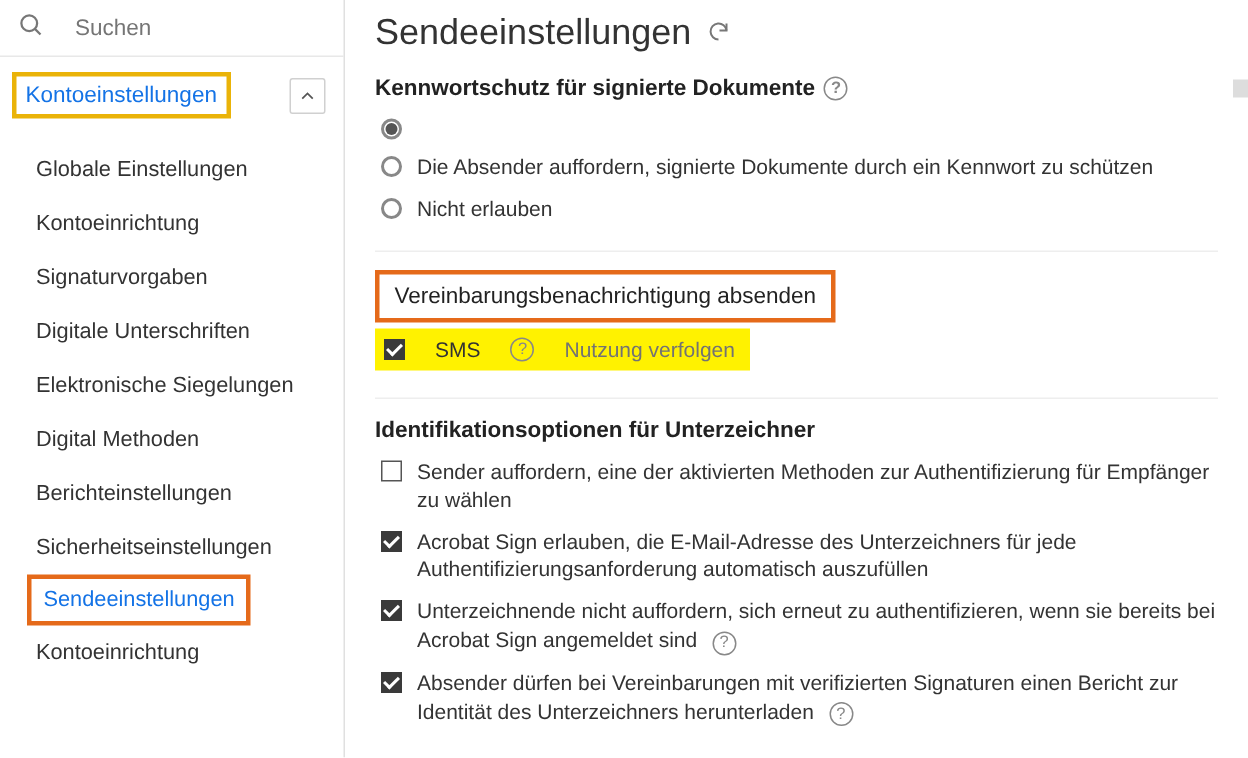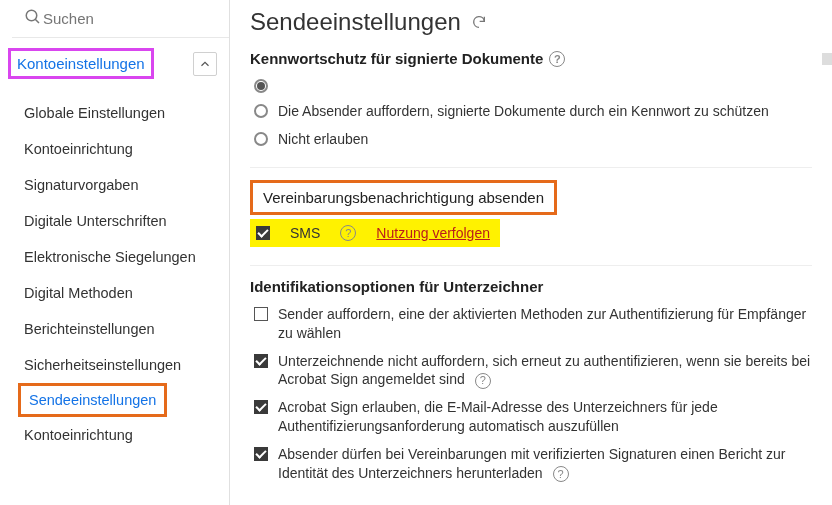--- a/index.html
+++ b/index.html
@@ -1,22 +1,22 @@
 <!DOCTYPE html>
 <html><head>
   <meta charset="utf-8">
   <style>
     * { box-sizing: border-box; margin: 0; padding: 0; }
     body { font-family: -apple-system, BlinkMacSystemFont, "Segoe UI", sans-serif; font-size: 14px; color: #333; background: #fff; width: 832px; height: 505px; overflow: hidden; display: flex; }
     .sidebar { width: 230px; border-right: 1px solid #e0e0e0; display: flex; flex-direction: column; }
-    .search-row { display: flex; align-items: center; padding: 8px 12px; gap: 1px; border-bottom: 1px solid #e8e8e8; margin-left: 12px; }
+    .search-row { display: flex; align-items: center; padding: 8px 12px; gap: 20px; border-bottom: 1px solid #e8e8e8; }
     .search-row svg { width: 18px; height: 18px; stroke: #777; fill: none; stroke-width: 2; }
     .search-input { border: none; outline: none; font-size: 15px; color: #666; width: 100%; background: transparent; }
     .section-header { display: flex; align-items: center; justify-content: space-between; padding: 10px 12px 10px 8px; }
-    .section-header-box { border: 3px solid #d946ef; padding: 4px 6px; }
+    .section-header-box { border: 3px solid #eab308; padding: 4px 6px; }
     .section-header-label { color: #1473e6; font-size: 15px; }
     .section-header .chevron-box { width: 24px; height: 24px; border: 1px solid #d0d0d0; display: flex; align-items: center; justify-content: center; border-radius: 2px; }
     .section-header .chevron-box svg { width: 14px; height: 14px; stroke: #555; fill: none; stroke-width: 2; }
     .nav-list { padding: 6px 0; }
     .nav-item { padding: 10px 12px 10px 24px; font-size: 14.5px; color: #333; cursor: pointer; }
     .nav-item.highlighted { display: inline-block; margin-left: 18px; padding: 6px 8px; border: 3px solid #e56a1a; color: #1473e6; }
     .scroll-marker { position: absolute; right: 0; top: 53px; width: 10px; height: 12px; background: #ddd; }
     .main { flex: 1; padding: 8px 20px 8px 20px; overflow: hidden; }
     .page-title { font-size: 24px; font-weight: 400; color: #333; display: flex; align-items: center; gap: 10px; margin-bottom: 14px; }
     .page-title svg { width: 16px; height: 16px; stroke: #777; fill: none; stroke-width: 2; }
@@ -26,21 +26,21 @@
     .help-icon { width: 16px; height: 16px; border: 1.5px solid #888; border-radius: 50%; display: inline-flex; align-items: center; justify-content: center; font-size: 11px; color: #888; flex-shrink: 0; }
     .radio-list, .check-list { display: flex; flex-direction: column; gap: 9px; margin-top: 6px; }
     .radio-row, .check-row { display: flex; align-items: flex-start; gap: 10px; padding-left: 4px; line-height: 1.35; }
     .radio { width: 14px; height: 14px; border: 2px solid #888; border-radius: 50%; flex-shrink: 0; margin-top: 2px; position: relative; }
     .radio.selected::after { content: ""; position: absolute; inset: 1px; background: #555; border-radius: 50%; }
     .checkbox { width: 14px; height: 14px; border: 1.5px solid #555; flex-shrink: 0; margin-top: 2px; position: relative; background: #fff; }
     .checkbox.checked { background: #3a3a3a; border-color: #3a3a3a; }
     .checkbox.checked::after { content: ""; position: absolute; left: 3px; top: 0px; width: 4px; height: 8px; border: solid #fff; border-width: 0 2px 2px 0; transform: rotate(45deg); }
     .highlight-strip { background: #fff200; display: inline-flex; align-items: center; gap: 20px; padding: 6px 10px 6px 6px; margin-top: 4px; }
     .highlight-strip .checkbox { margin-top: 0; }
-    .highlight-strip .link { color: #b91c1c; text-decoration: underline; }
+    .highlight-strip .link { color: #737373; }
     .option-text { color: #333; font-size: 14px; }
     hr.sep { border: none; border-top: 1px solid #eee; margin: 8px 0 12px; }
     .check-row .inline-help { margin-left: 6px; }
   </style>
 </head>
 <body>
 
 <div class="sidebar">
   <div class="search-row">
     <span>
@@ -131,28 +131,28 @@
     <div class="section-title">
       <span>Identifikationsoptionen für Unterzeichner</span>
     </div>
     <div class="check-list">
       <label class="check-row">
         <span class="checkbox"></span>
         <span class="option-text">Sender auffordern, eine der aktivierten Methoden zur Authentifizierung für Empfänger zu wählen</span>
       </label>
       <label class="check-row">
         <span class="checkbox checked"></span>
+        <span class="option-text">Acrobat Sign erlauben, die E-Mail-Adresse des Unterzeichners für jede Authentifizierungsanforderung automatisch auszufüllen</span>
+      </label>
+      <label class="check-row">
+        <span class="checkbox checked"></span>
         <span class="option-text">
           <span>Unterzeichnende nicht auffordern, sich erneut zu authentifizieren, wenn sie bereits bei Acrobat Sign angemeldet sind</span>
           <span class="help-icon inline-help">?</span>
         </span>
-      </label>
-      <label class="check-row">
-        <span class="checkbox checked"></span>
-        <span class="option-text">Acrobat Sign erlauben, die E-Mail-Adresse des Unterzeichners für jede Authentifizierungsanforderung automatisch auszufüllen</span>
       </label>
       <label class="check-row">
         <span class="checkbox checked"></span>
         <span class="option-text">
           <span>Absender dürfen bei Vereinbarungen mit verifizierten Signaturen einen Bericht zur Identität des Unterzeichners herunterladen</span>
           <span class="help-icon inline-help">?</span>
         </span>
       </label>
     </div>
   </div>

